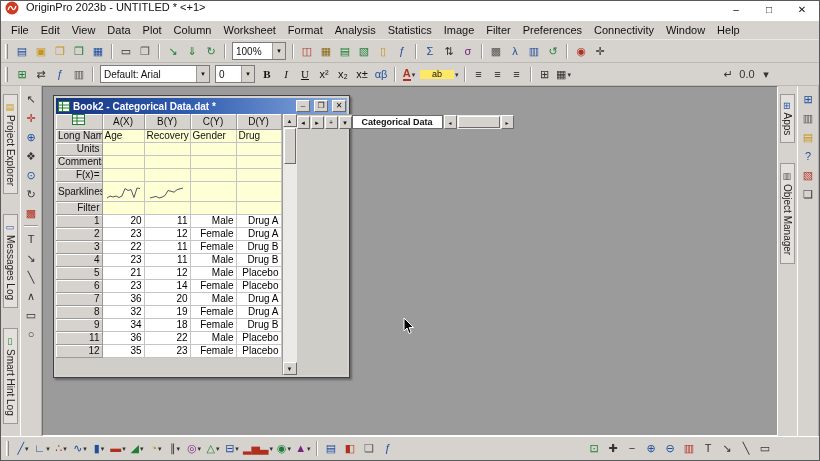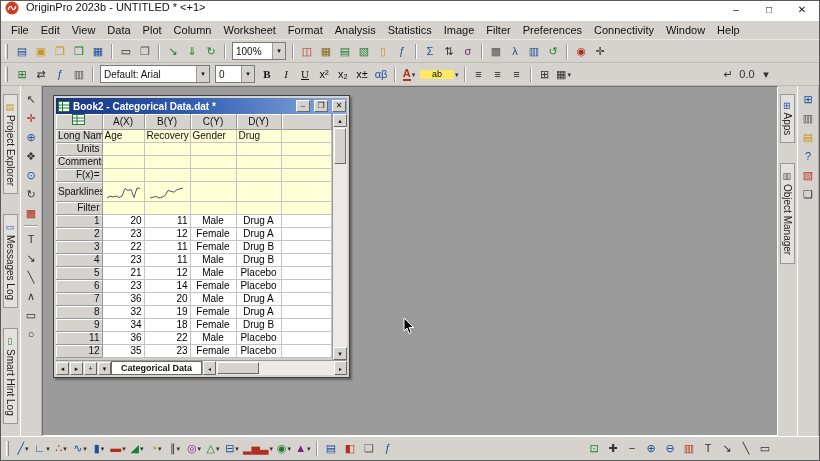--- a/index.html
+++ b/index.html
@@ -37,35 +37,35 @@
 .vtab .vti{font-size:9px;margin-bottom:3px;display:inline-block}
 .vtools{width:22px;background:#d6d3ce;display:flex;flex-direction:column;align-items:center;padding-top:4px;gap:1px;border-left:1px solid #fff;border-right:1px solid #b0ada8;flex:0 0 auto}
 .vtools .tbtn{width:19px;height:18px;min-width:19px}
 .vtools .tsep{width:14px;height:2px;border:none;border-top:1px solid #9a9a9a;border-bottom:1px solid #fff;margin:2px 0}
 .workspace{flex:1;background:#9b9b9b;position:relative;border:1px solid;border-color:#6f6f6f #fff #fff #6f6f6f;overflow:hidden}
 
 .doc{position:absolute;left:10px;top:8px;width:297px;height:283px;background:#d6d3ce;border:1px solid #404040;box-shadow:2px 2px 2px rgba(0,0,0,.35);padding:2px;display:flex;flex-direction:column}
 .doctb{height:16px;flex:0 0 auto;background:linear-gradient(90deg,#16337f 0%,#2f5cb0 45%,#8aabdf 100%);display:flex;align-items:center;gap:3px;padding:0 1px 0 2px;color:#fff}
 .doctb .dtitle{flex:1;font-size:10px;font-weight:bold;white-space:nowrap;overflow:hidden}
 .dbtn{width:14px;height:12px;background:#d6d3ce;border:1px solid;border-color:#fff #6a6a6a #6a6a6a #fff;color:#111;font-size:8px;display:flex;align-items:center;justify-content:center;margin-left:1px;line-height:1}
-.docbody{flex:1;display:flex;flex-direction:column;min-height:0;background:#cfcdc8}
+.docbody{flex:1;display:flex;flex-direction:row;min-height:0;background:#cfcdc8}
 .sheetarea{flex:1;display:flex;min-height:0}
 .tablewrap{flex:1;overflow:hidden;background:#d0cec9}
 table.ws{border-collapse:collapse;table-layout:fixed;width:100%;font-size:10px}
 .ws th,.ws td{padding:0 2px;height:12px;line-height:12px;white-space:nowrap;overflow:hidden;border-right:1px solid #c4c4c4;border-bottom:1px solid #c4c4c4;font-weight:normal}
 .ws th{background:#d6d3ce;border-right:1px solid #9a9a9a;border-bottom:1px solid #9a9a9a;box-shadow:inset 1px 1px 0 #fff}
 .chdr{text-align:center}
 .hrow th{height:14px;line-height:14px}
 .rlbl{text-align:right;padding-right:3px}
 .ycell{background:#ffffd6}
 .sparklines th,.sparklines td{height:20px}
 .spark{display:block;margin:2px auto 0}
 .drow td{background:#fff;color:#000}
 .num{text-align:right;padding-right:4px}
-.txt{text-align:center;padding-left:3px}
+.txt{text-align:right;padding-left:3px}
 .rnum{text-align:right;padding-right:7px}
 .ctr{text-align:left}
 .fill{background:#fff}
 
 .vscroll{width:15px;flex:0 0 auto;background:#eceae6;display:flex;flex-direction:column;border-left:1px solid #9a9a9a}
 .sabtn{height:13px;background:#d6d3ce;border:1px solid;border-color:#fff #6a6a6a #6a6a6a #fff;font-size:6px;display:flex;align-items:center;justify-content:center;color:#222;flex:0 0 auto}
 .vthumb{height:36px;background:#d6d3ce;border:1px solid;border-color:#fff #6a6a6a #6a6a6a #fff;margin:1px;flex:0 0 auto}
 .strack{flex:1}
 .sheetbottom{height:15px;flex:0 0 auto;display:flex;align-items:stretch;background:#d6d3ce;border-top:1px solid #9a9a9a}
 .sheetbottom .tbtn{width:13px;min-width:13px;height:13px;border:1px solid;border-color:#fff #6a6a6a #6a6a6a #fff;font-size:7px;background:#d6d3ce}

